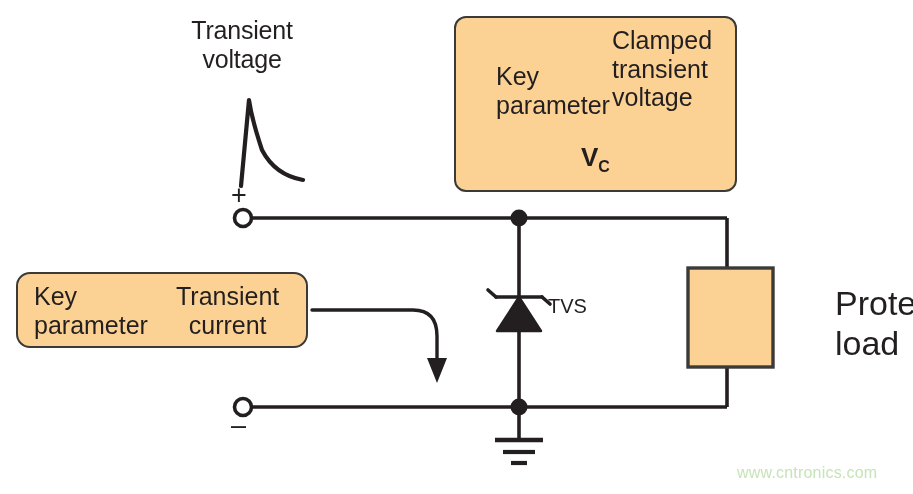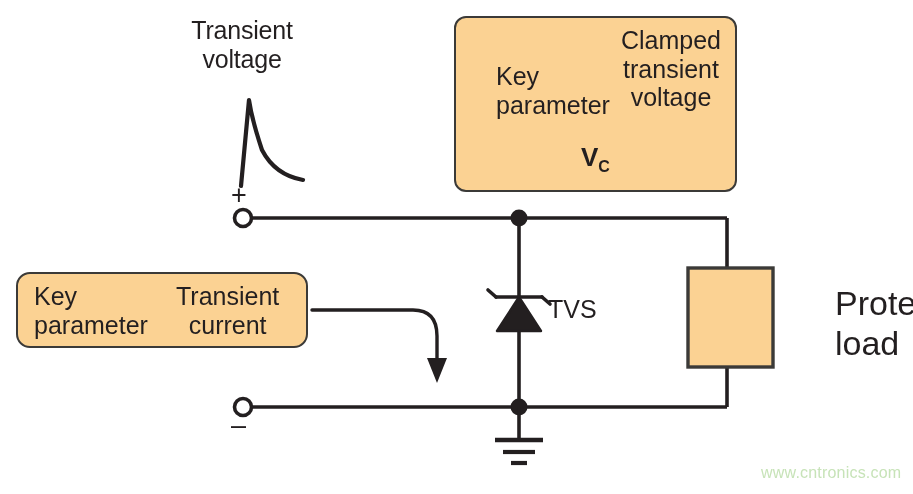--- a/index.html
+++ b/index.html
@@ -35,21 +35,21 @@
     left: 152px;
     top: 16px;
     width: 180px;
     text-align: center;
     font-size: 25px;
     letter-spacing: -0.2px;
   }
   #tvs-label {
     left: 548px;
     top: 295px;
-    font-size: 25px;
+    font-size: 20px;
   }
   #protected-load-label {
     left: 835px;
     top: 283px;
     font-size: 34px;
     line-height: 1.18;
   }
   #plus-sign {
     left: 231px;
     top: 180px;
@@ -99,21 +99,21 @@
     top: 282px;
     text-align: center;
   }
   #kp-voltage-left {
     left: 496px;
     top: 62px;
   }
   #kp-voltage-right {
     left: 612px;
     top: 26px;
-    text-align: center;
+    text-align: left;
     width: 118px;
   }
   #vc-label {
     position: absolute;
     left: 565px;
     top: 142px;
     font-family: "Liberation Sans", sans-serif;
     font-size: 26px;
     color: #231f20;
     font-weight: 600;
@@ -123,21 +123,20 @@
     font-size: 16px;
   }
   #watermark {
     position: absolute;
     left: 737px;
     top: 464px;
     font-size: 16px;
     color: #c7e3b8;
     font-family: "Liberation Sans", sans-serif;
     letter-spacing: 0.2px;
-    margin-left: 24px;
   }
 </style>
 </head>
 <body>
 
 <div id="stage">
 
   <svg id="circuit-svg" viewBox="0 0 913 494">
 
     <g>

